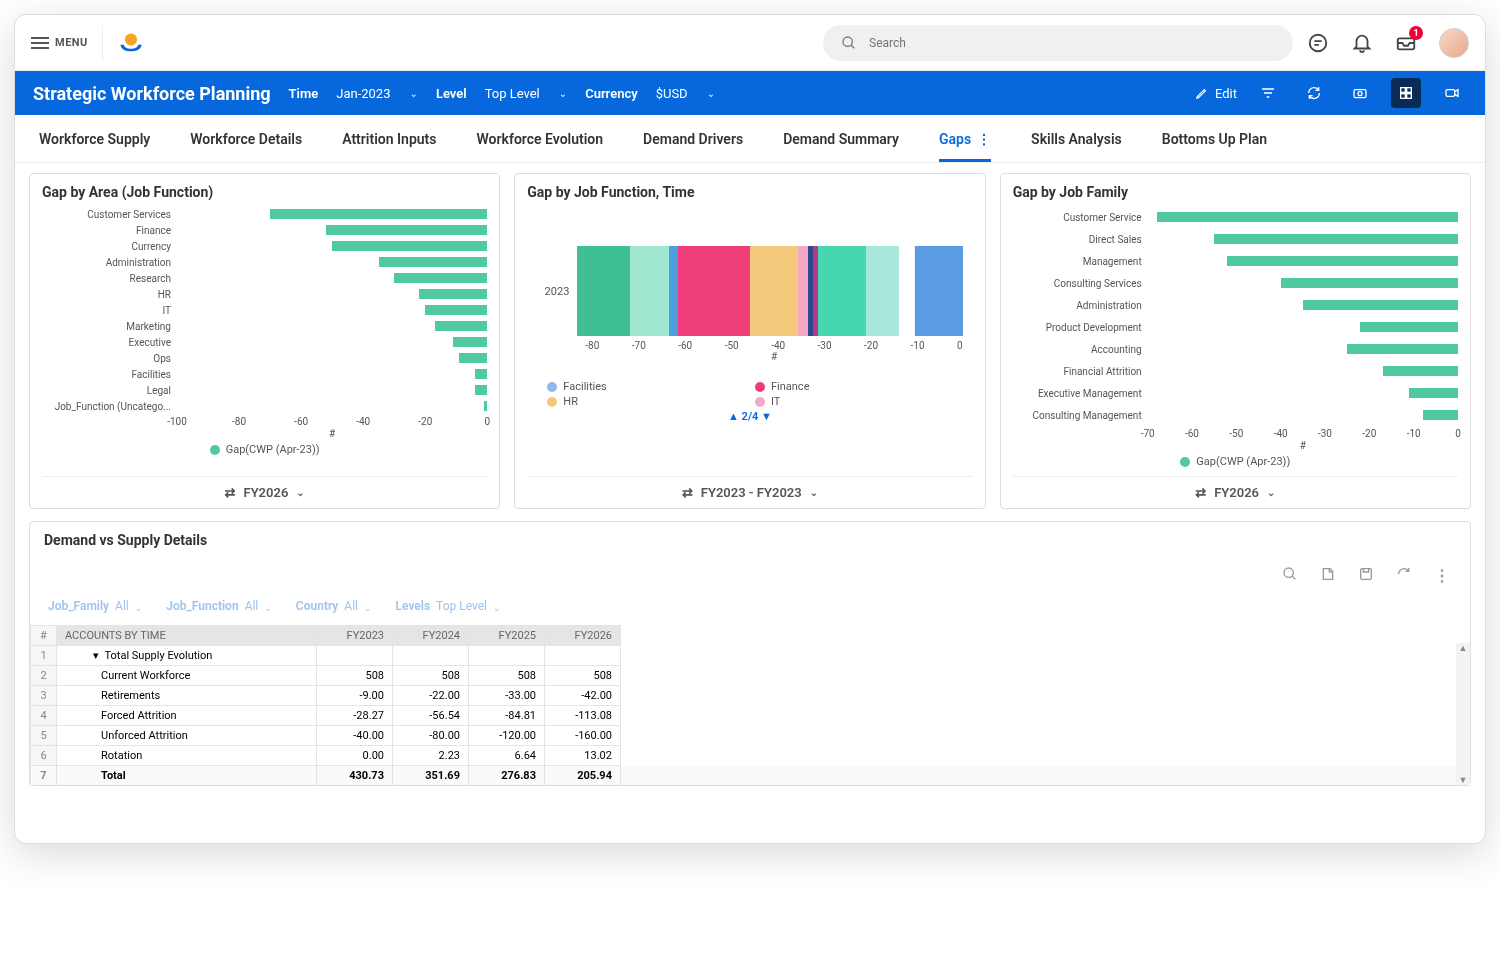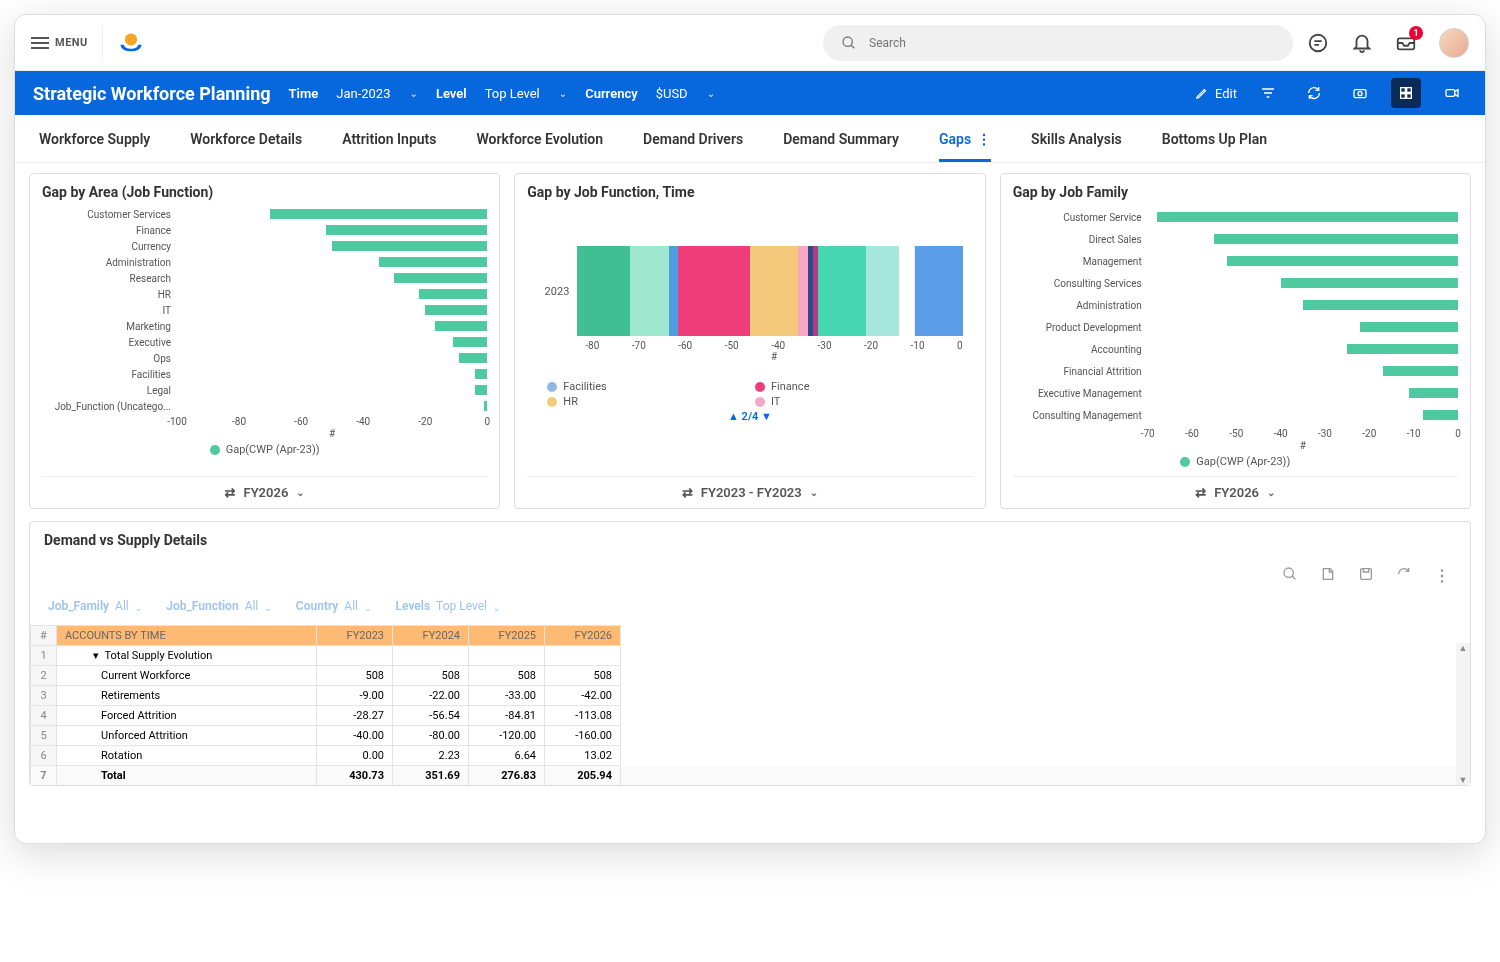--- a/index.html
+++ b/index.html
@@ -79,21 +79,21 @@
 .details-head { padding: 10px 14px; font-weight: 700; font-size: 14px; color: #333; }
 .details-tools { display: flex; justify-content: flex-end; gap: 22px; padding: 8px 20px; color: #999; }
 .details-tools .tool { cursor: pointer; }
 .details-filters { display: flex; gap: 24px; padding: 6px 18px 12px; font-size: 12px; color: #9ec3ee; align-items: center; }
 .filter { display: flex; gap: 6px; align-items: flex-end; cursor: pointer; }
 .filter .chev2 { font-size: 9px; color: #9ec3ee; }
 
 
 .tbl { width: 100%; border-collapse: collapse; font-size: 11px; }
 .tbl th, .tbl td { border: 1px solid #e4e4e4; padding: 3px 8px; }
-.tbl thead th { background: #fdba74; font-weight: 400; color: #666; text-align: left; }
+.tbl thead th { background: #e5e5e5; font-weight: 400; color: #666; text-align: left; }
 .tbl thead th.num { text-align: right; }
 .tbl tbody td.num { text-align: right; }
 .tbl .rownum { width: 26px; text-align: center; background: #f6f6f6; color: #888; }
 .tbl .indent1 { padding-left: 36px; }
 .tbl .indent2 { padding-left: 44px; }
 .tbl tr.bold td { font-weight: 700; background: #fafafa; }
 .tbl-wrap { position: relative; max-height: 160px; overflow: hidden; }
 .tbl-scroll-v { position: absolute; right: 0; top: 18px; bottom: 0; width: 14px; background: #f3f3f3; display: flex; flex-direction: column; align-items: center; justify-content: space-between; font-size: 9px; color: #888; }
 .col-year { width: 76px; }
 .col-acc { width: 260px; }

